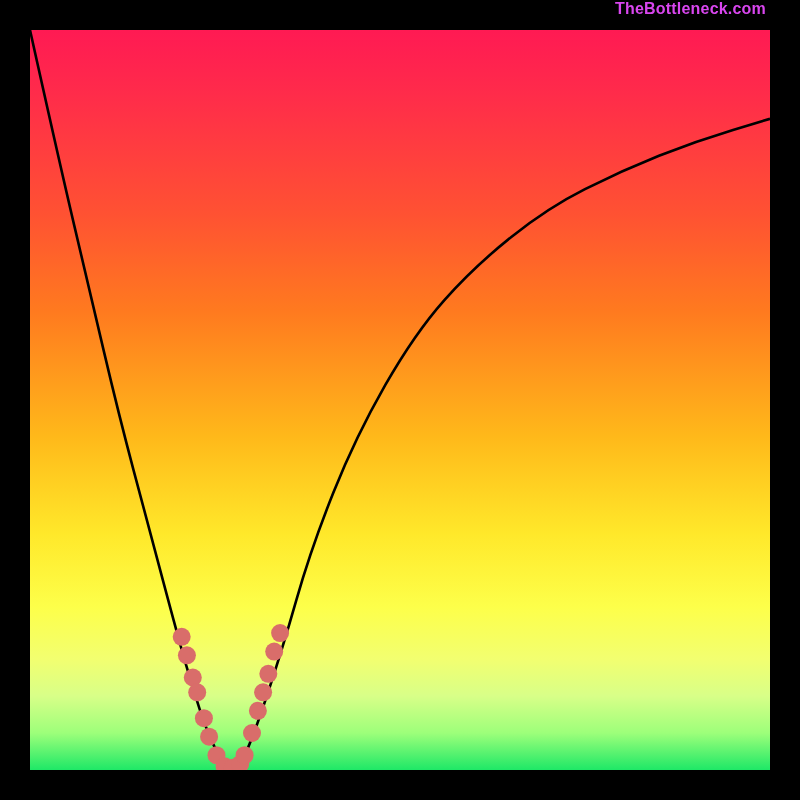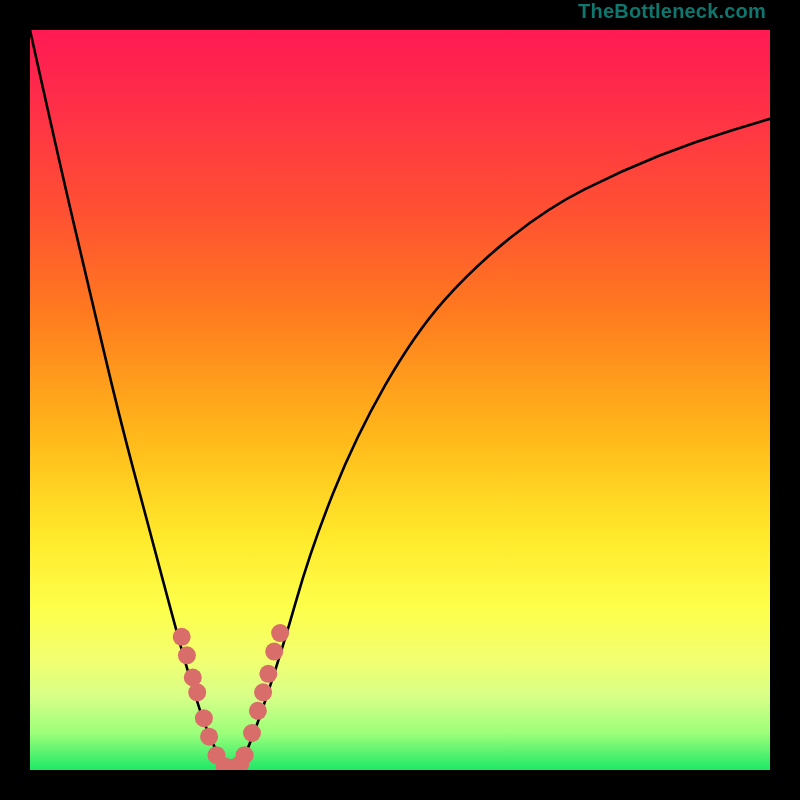--- a/index.html
+++ b/index.html
@@ -38,23 +38,23 @@
       #d8ff88 90%,
       #9dff7a 95%,
       #1ee867 100%
     );
   }
   .watermark {
     position: absolute;
     top: 0;
     right: 34px;
     font-family: Arial, Helvetica, sans-serif;
-    font-size: 20px;
+    font-size: 16px;
     font-weight: 600;
-    color: #0f766e;
+    color: #d946ef;
     letter-spacing: 0.2px;
     user-select: none;
   }
   svg.curve {
     position: absolute;
     left: 0;
     top: 0;
     width: 740px;
     height: 740px;
   }

